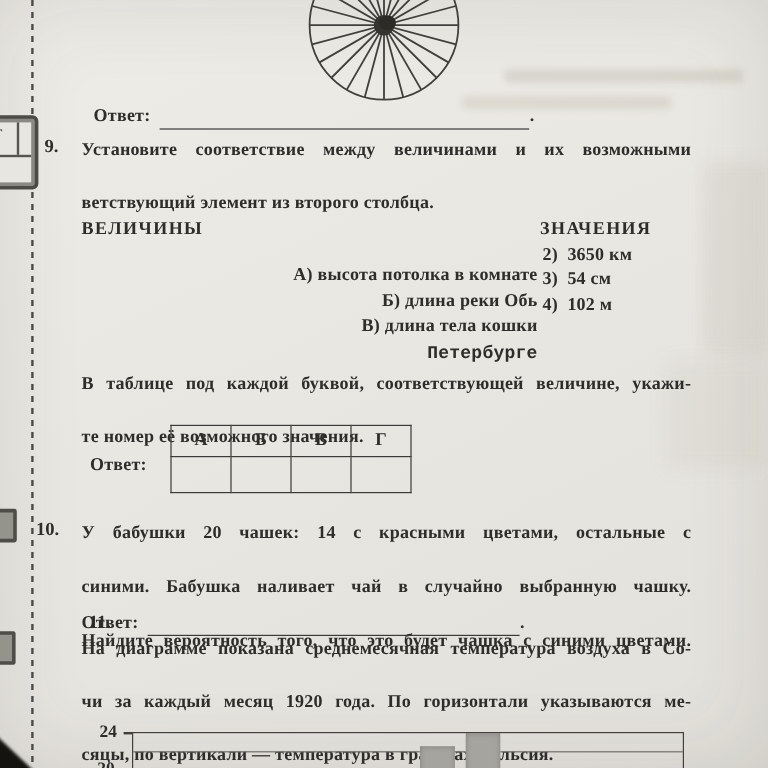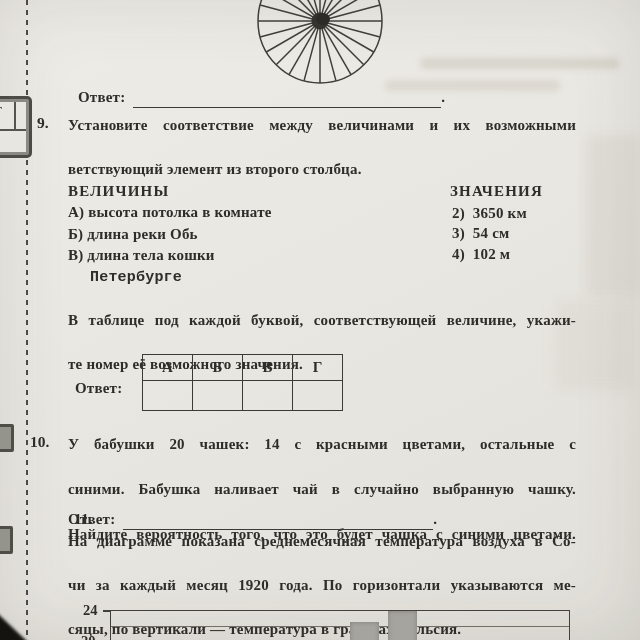--- a/index.html
+++ b/index.html
@@ -96,21 +96,21 @@
 
 <div class="abs pnum" style="left:37px;top:114px;">9.</div>
 <div class="abs ink" style="left:68px;top:114px;width:508px;">
   <span class="jl">Установите соответствие между величинами и их возможными</span>
   <span class="nl">ветствующий элемент из второго столбца.</span>
 </div>
 
 <div class="abs ink" style="left:68px;top:180px;letter-spacing:1.2px;">ВЕЛИЧИНЫ</div>
 <div class="abs ink" style="left:450px;top:180px;letter-spacing:1.2px;">ЗНАЧЕНИЯ</div>
 
-<div class="abs ink" style="left:68px;top:202px;width:380px;line-height:21.7px;">
+<div class="abs ink" style="left:68px;top:219px;width:380px;line-height:21.7px;text-align:right;">
   <span class="nl"><span>А)</span> <span>высота потолка в комнате</span></span>
   <span class="nl"><span>Б)</span> <span>длина реки Обь</span></span>
   <span class="nl"><span>В)</span> <span>длина тела кошки</span></span>
   <span class="nl" style="padding-left:22px;font-family:Liberation Mono, monospace;">Петербурге</span>
 </div>
 
 <div class="abs ink" style="left:452px;top:203px;width:150px;line-height:20.4px;">
   <span class="nl"><span>2)</span>&nbsp; <span>3650 км</span></span>
   <span class="nl"><span>3)</span>&nbsp; <span>54 см</span></span>
   <span class="nl"><span>4)</span>&nbsp; <span>102 м</span></span>

